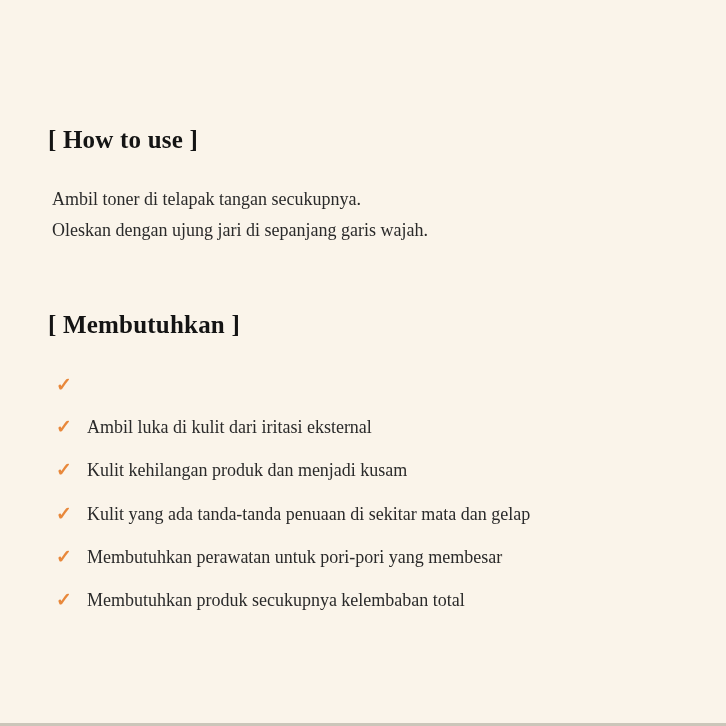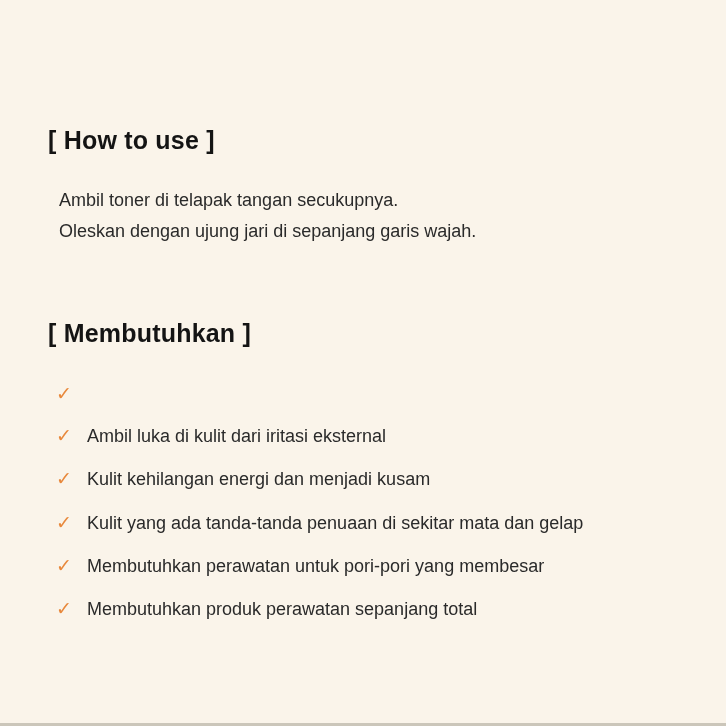--- a/index.html
+++ b/index.html
@@ -14,33 +14,34 @@
     color: #1E1E1E;
     overflow: hidden;
     position: relative;
   }
   .page {
     box-sizing: border-box;
     width: 726px;
     height: 726px;
     padding: 126px 72px 0 48px;
     position: relative;
+    font-family: Liberation Serif, serif;
   }
   .section-title {
     font-size: 25px;
     font-weight: 700;
     letter-spacing: 0.2px;
     color: #141414;
     margin: 0 0 30px 0;
   }
   .body-text {
     font-size: 18px;
     line-height: 1.7;
     color: #2A2A2A;
-    margin: 11px;
+    margin: 4px;
   }
   .section-gap {
     height: 62px;
   }
   .reco-list {
     list-style: none;
     margin: 34px 0 0 0;
     padding: 0 0 0 8px;
   }
   .reco-item {
@@ -85,31 +86,31 @@
   <ul class="reco-list">
     <li class="reco-item">
       <span class="check">✓</span>
     </li>
     <li class="reco-item">
       <span class="check">✓</span>
       <span>Ambil luka di kulit dari iritasi eksternal</span>
     </li>
     <li class="reco-item">
       <span class="check">✓</span>
-      <span>Kulit kehilangan energi dan menjadi kusam</span>
+      <span>Kulit kehilangan produk dan menjadi kusam</span>
     </li>
     <li class="reco-item">
       <span class="check">✓</span>
       <span>Kulit yang ada tanda-tanda penuaan di sekitar mata dan gelap</span>
     </li>
     <li class="reco-item">
       <span class="check">✓</span>
       <span>Membutuhkan perawatan untuk pori-pori yang membesar</span>
     </li>
     <li class="reco-item">
       <span class="check">✓</span>
-      <span>Membutuhkan produk perawatan sepanjang total</span>
+      <span>Membutuhkan produk secukupnya kelembaban total</span>
     </li>
   </ul>
 
   <div class="bottom-edge"></div>
 
 </div>
 
 </body></html>

